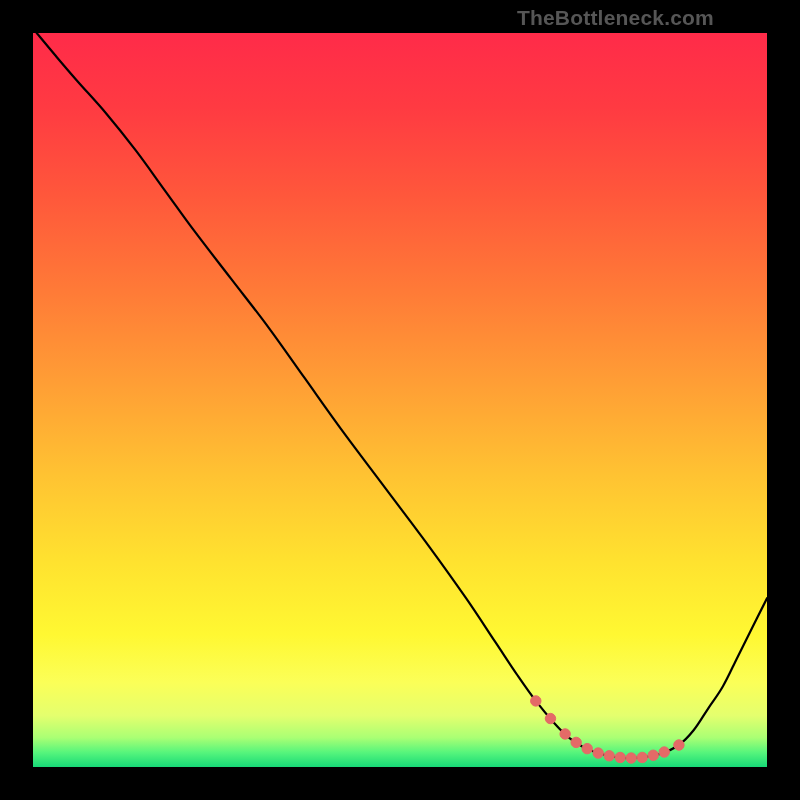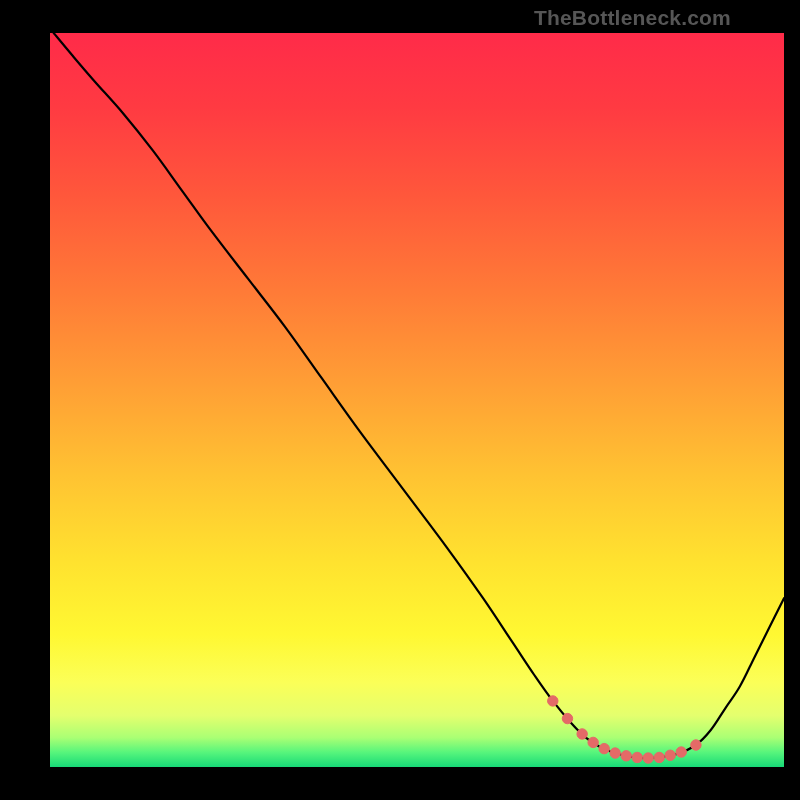--- a/index.html
+++ b/index.html
@@ -5,21 +5,21 @@
   html, body {
     margin: 0;
     padding: 0;
     width: 800px;
     height: 800px;
     background: #000;
     overflow: hidden;
   }
   .frame {
     position: absolute;
-    left: 17px;
+    left: 0;
     top: 0;
     width: 732px;
     height: 800px;
     background: #000;
   }
   .plot-area {
     position: absolute;
     left: 33px;
     top: 33px;
     width: 734px;

